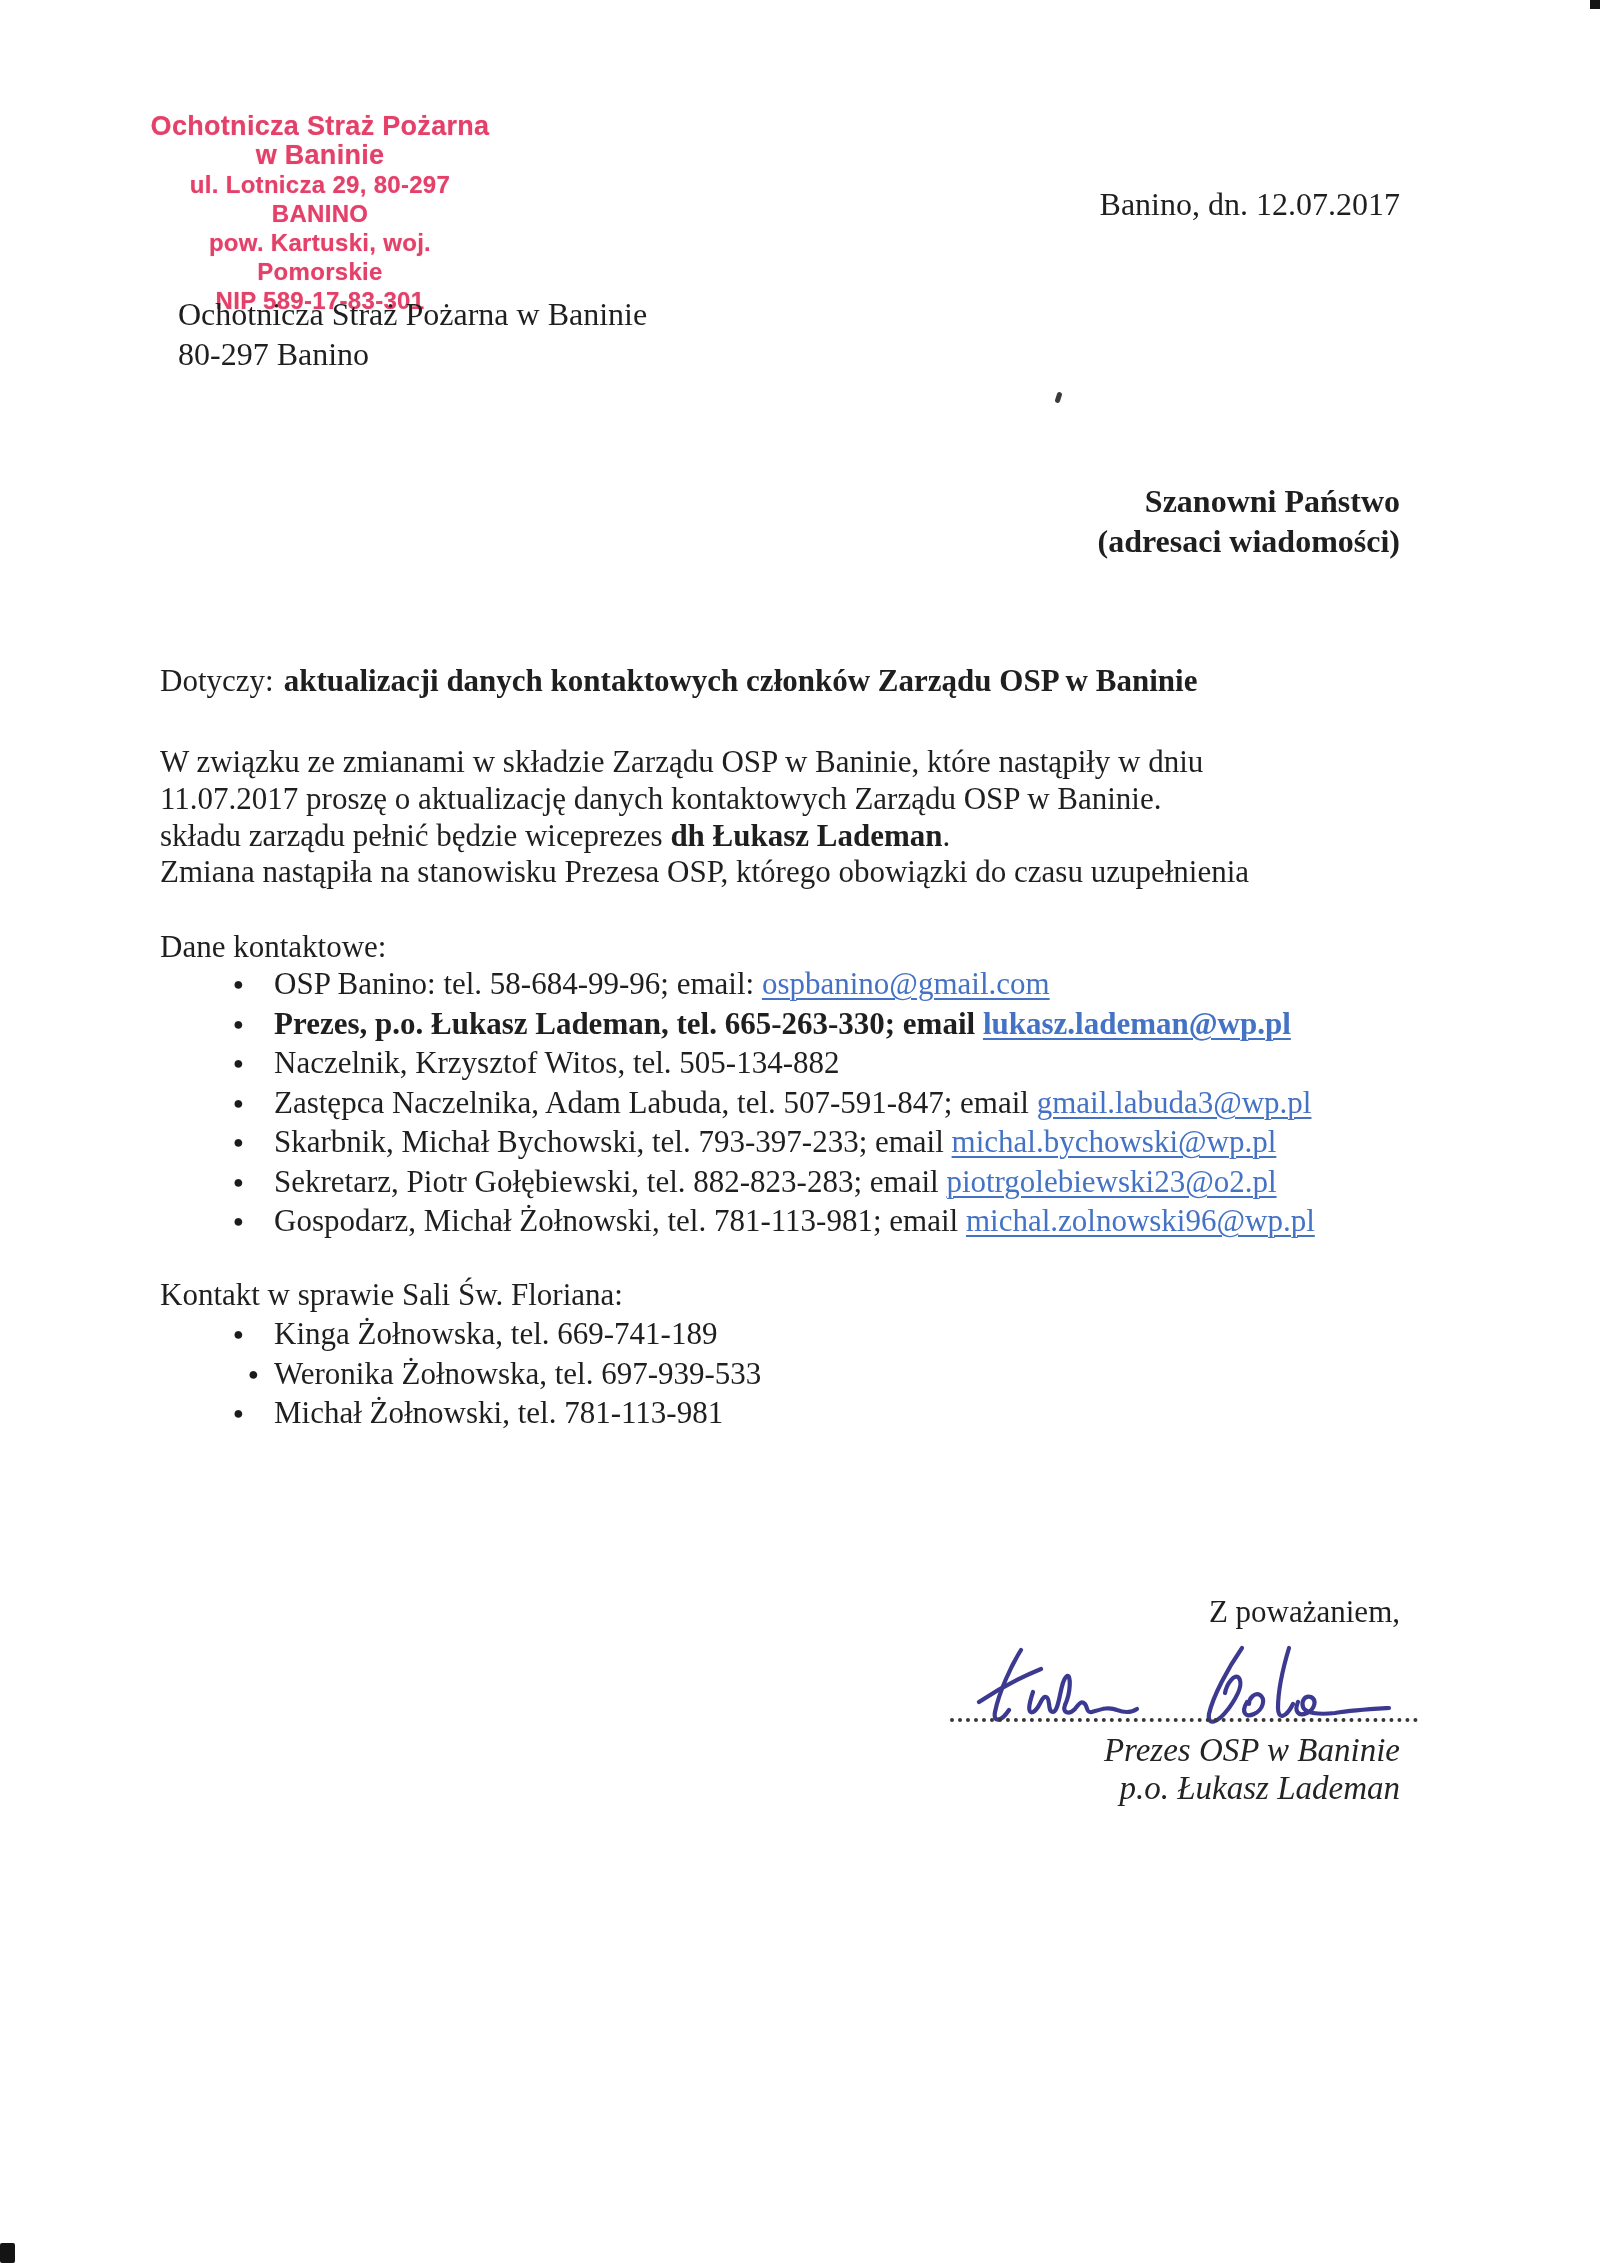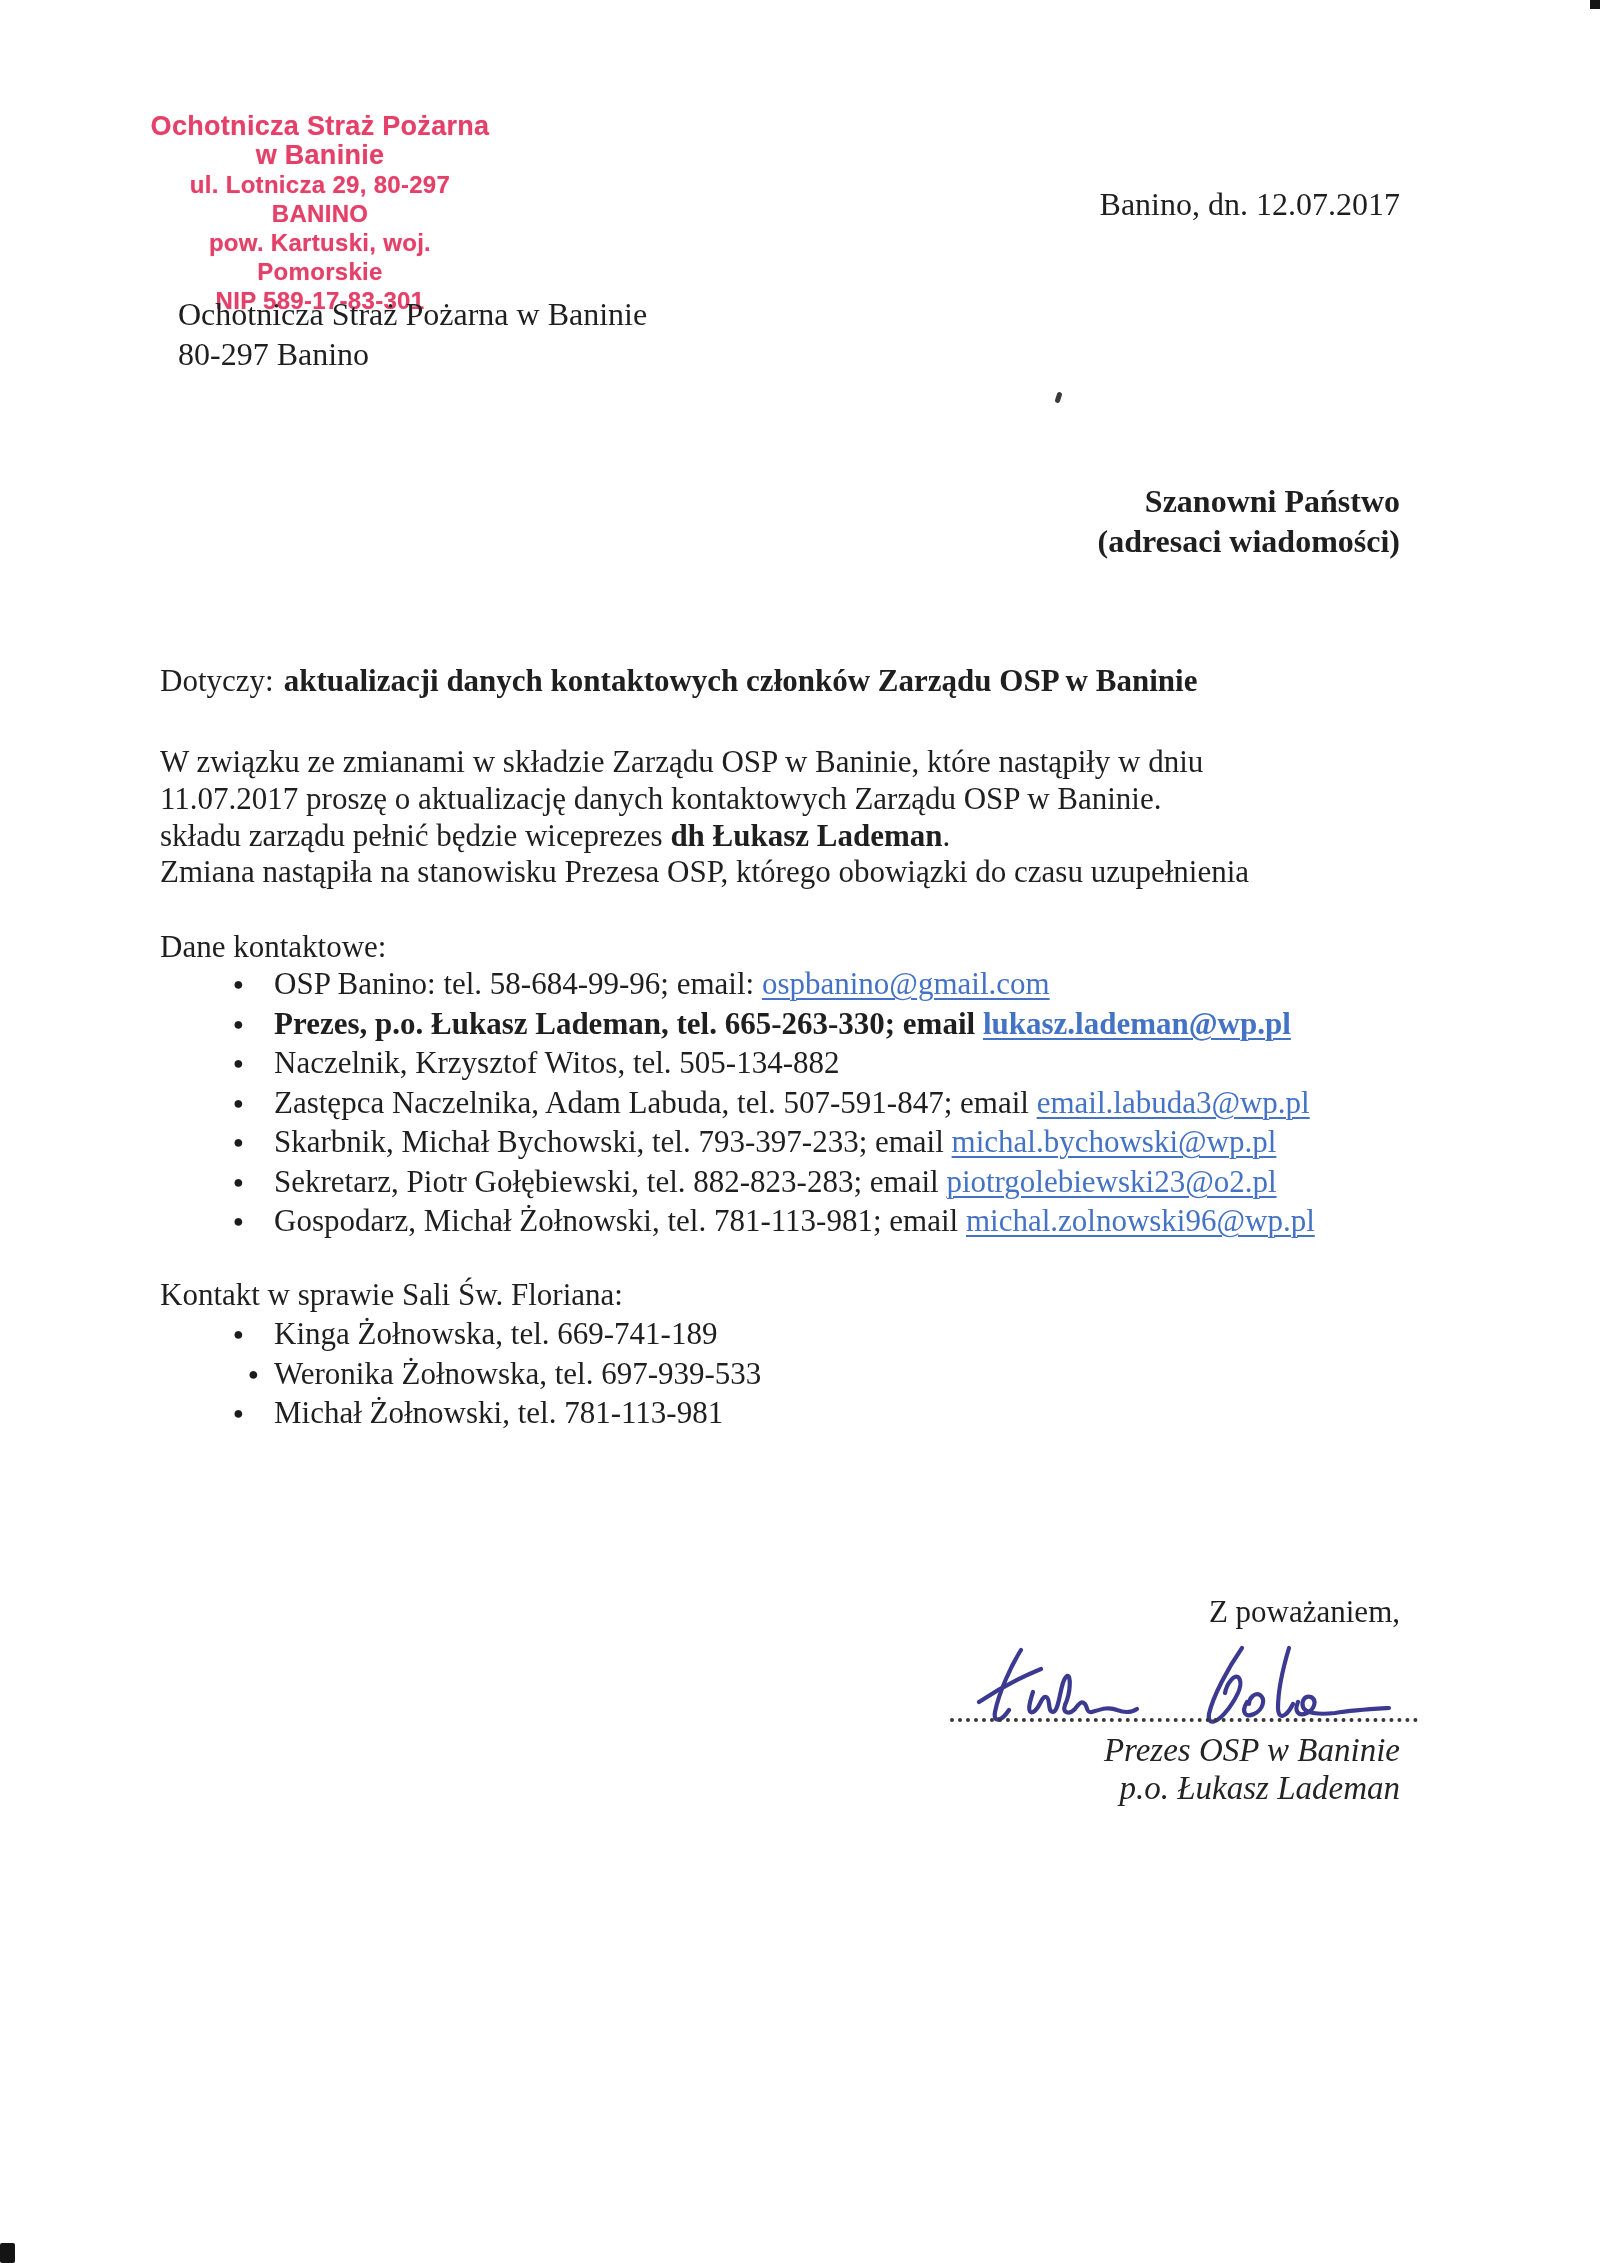--- a/index.html
+++ b/index.html
@@ -125,21 +125,21 @@
     <div>11.07.2017 proszę o aktualizację danych kontaktowych Zarządu OSP w Baninie.</div>
     <div><span>składu zarządu pełnić będzie wiceprezes </span><b>dh Łukasz Lademan</b><span>.</span></div>
     <div>Zmiana nastąpiła na stanowisku Prezesa OSP, którego obowiązki do czasu uzupełnienia</div>
   </div>
 
   <div class="heading" style="top:929px">Dane kontaktowe:</div>
   <div id="contacts-list">
       <div class="li" style="top: 966px;"><span class="bullet">●</span><span class="li-text">OSP Banino: tel. 58-684-99-96; email: </span><a class="li-link" style="color: rgb(68, 114, 196);">ospbanino@gmail.com</a></div>
       <div class="li bold" style="top: 1005.5px;"><span class="bullet">●</span><span class="li-text">Prezes, p.o. Łukasz Lademan, tel. 665-263-330; email </span><a class="li-link" style="color: rgb(68, 114, 196);">lukasz.lademan@wp.pl</a></div>
       <div class="li" style="top: 1045px;"><span class="bullet">●</span><span class="li-text">Naczelnik, Krzysztof Witos, tel. 505-134-882</span></div>
-      <div class="li" style="top: 1084.5px;"><span class="bullet">●</span><span class="li-text">Zastępca Naczelnika, Adam Labuda, tel. 507-591-847; email </span><a class="li-link" style="color: rgb(68, 114, 196);">email.labuda3@wp.pl</a></div>
+      <div class="li" style="top: 1084.5px;"><span class="bullet">●</span><span class="li-text">Zastępca Naczelnika, Adam Labuda, tel. 507-591-847; email </span><a class="li-link" style="color: rgb(68, 114, 196);">gmail.labuda3@wp.pl</a></div>
       <div class="li" style="top: 1124px;"><span class="bullet">●</span><span class="li-text">Skarbnik, Michał Bychowski, tel. 793-397-233; email </span><a class="li-link" style="color: rgb(68, 114, 196);">michal.bychowski@wp.pl</a></div>
       <div class="li" style="top: 1163.5px;"><span class="bullet">●</span><span class="li-text">Sekretarz, Piotr Gołębiewski, tel. 882-823-283; email </span><a class="li-link" style="color: rgb(68, 114, 196);">piotrgolebiewski23@o2.pl</a></div>
       <div class="li" style="top: 1203px;"><span class="bullet">●</span><span class="li-text">Gospodarz, Michał Żołnowski, tel. 781-113-981; email </span><a class="li-link" style="color: rgb(68, 114, 196);">michal.zolnowski96@wp.pl</a></div>
     </div>
 
   <div class="heading" style="top:1277px">Kontakt w sprawie Sali Św. Floriana:</div>
   <div id="hall-list">
       <div class="li" style="top: 1316px;"><span class="bullet">●</span><span class="li-text">Kinga Żołnowska, tel. 669-741-189</span></div>
       <div class="li" style="top: 1355.5px; text-align: center;"><span class="bullet">●</span><span class="li-text">Weronika Żołnowska, tel. 697-939-533</span></div>
       <div class="li" style="top: 1395px;"><span class="bullet">●</span><span class="li-text">Michał Żołnowski, tel. 781-113-981</span></div>

